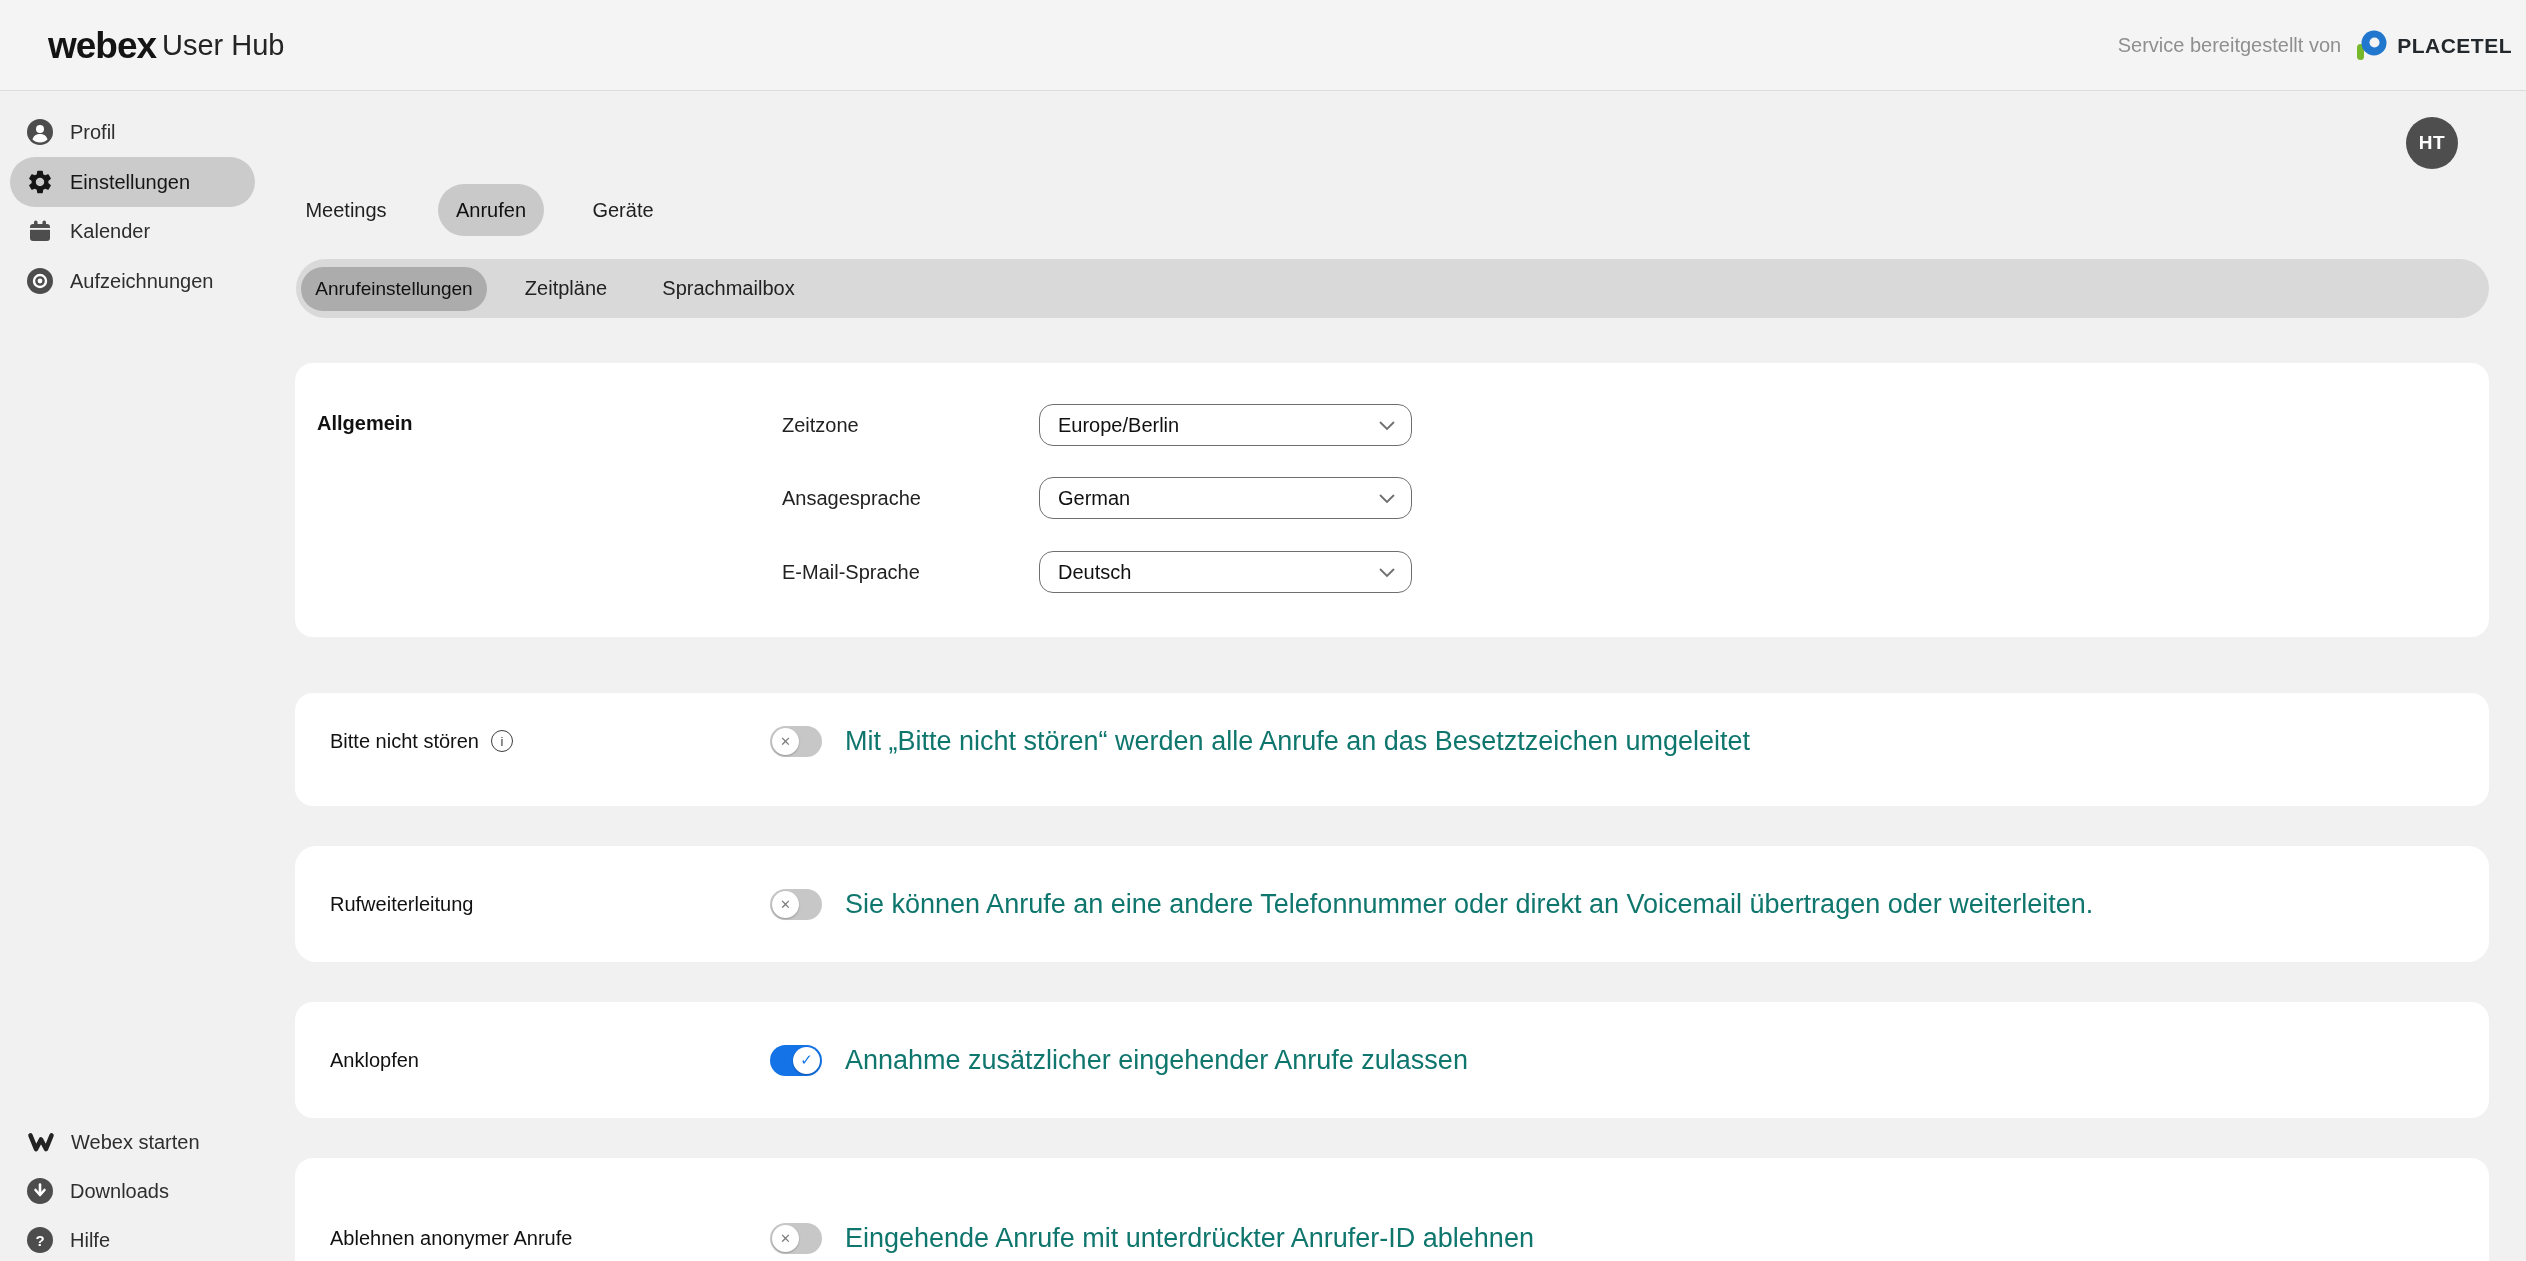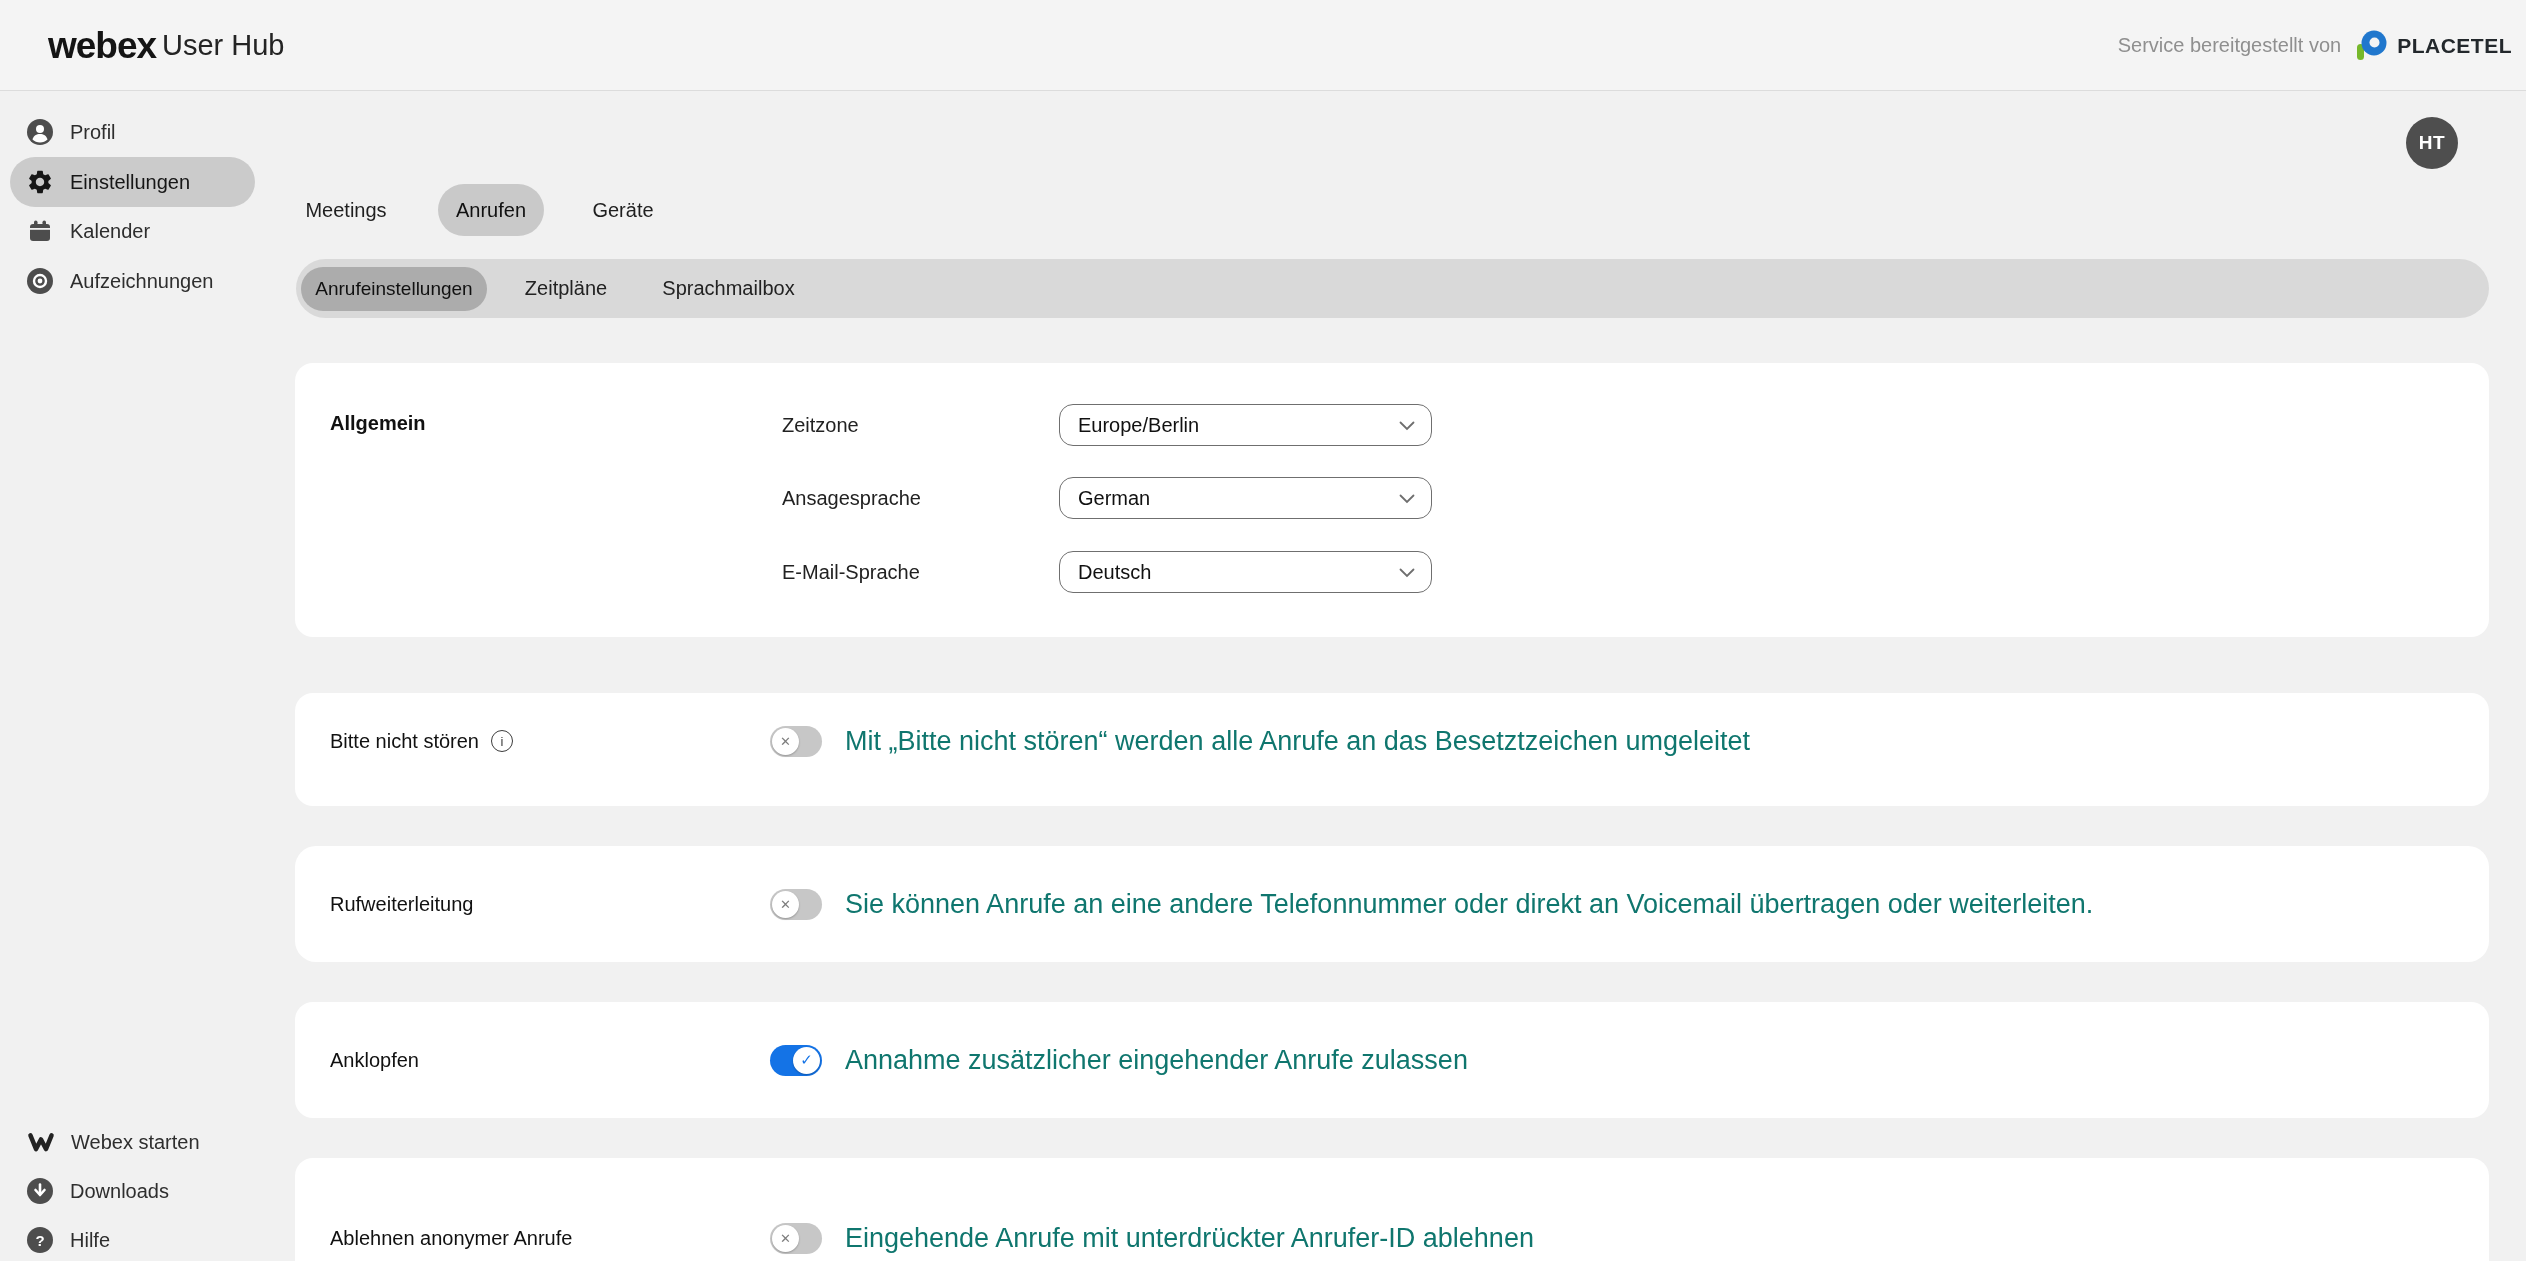--- a/index.html
+++ b/index.html
@@ -28,23 +28,23 @@
   .ic{flex:0 0 auto;display:block;}
   
   .tab{position:absolute;height:48px;display:flex;align-items:center;justify-content:center;font-size:20px;color:#1f1f1f;cursor:pointer;}
   .tab-pill{position:absolute;height:52px;border-radius:26px;background:#c9c9c9;display:flex;align-items:center;justify-content:center;font-size:20px;color:#111;cursor:pointer;}
   
   .subtab-bar{position:absolute;left:296px;top:259px;width:2193px;height:59px;border-radius:30px;background:#d9d9d9;}
   .subtab-active{position:absolute;left:5px;top:8px;width:186px;height:44px;border-radius:22px;background:#acacac;display:flex;align-items:center;justify-content:center;font-size:19px;color:#111;cursor:pointer;}
   .subtab{position:absolute;top:0;height:59px;display:flex;align-items:center;justify-content:center;font-size:20px;color:#222;cursor:pointer;}
   
   .card{position:absolute;left:295px;width:2194px;background:#ffffff;border-radius:18px;}
-  .card-title{position:absolute;left:35px;font-size:20px;font-weight:700;color:#111;white-space:nowrap;}
+  .card-title{position:absolute;left:22px;font-size:20px;font-weight:700;color:#111;white-space:nowrap;}
   .field-label{position:absolute;left:487px;height:42px;display:flex;align-items:center;font-size:20px;color:#222;}
-  .select{position:absolute;left:764px;width:373px;height:42px;border:1.5px solid #6f6f6f;border-radius:14px;box-sizing:border-box;background:#fff;display:flex;align-items:center;padding:0 42px 0 18px;font-size:20px;color:#111;cursor:pointer;}
+  .select{position:absolute;left:744px;width:373px;height:42px;border:1.5px solid #6f6f6f;border-radius:14px;box-sizing:border-box;background:#fff;display:flex;align-items:center;padding:0 42px 0 18px;font-size:20px;color:#111;cursor:pointer;}
   .select .chev{position:absolute;right:16px;top:16px;}
   
   .toggle-row{position:absolute;left:35px;right:35px;height:48px;display:flex;align-items:center;}
   .trow-title{font-size:20px;font-weight:400;color:#111;white-space:nowrap;}
   .info-badge{margin-left:12px;width:22px;height:22px;border-radius:50%;border:1.5px solid #3c3c3c;box-sizing:border-box;display:flex;align-items:center;justify-content:center;font-size:13px;color:#3c3c3c;font-style:normal;cursor:pointer;}
   .toggle{position:absolute;left:440px;width:52px;height:31px;border-radius:16px;cursor:pointer;}
   .toggle .knob{position:absolute;top:2px;width:27px;height:27px;border-radius:50%;background:#fff;box-shadow:0 1px 2px rgba(0,0,0,.25);display:flex;align-items:center;justify-content:center;font-size:13px;}
   .toggle.off{background:#c7c7c7;}
   .toggle.off .knob{left:2px;color:#7d7d7d;}
   .toggle.on{background:#1473e6;}

